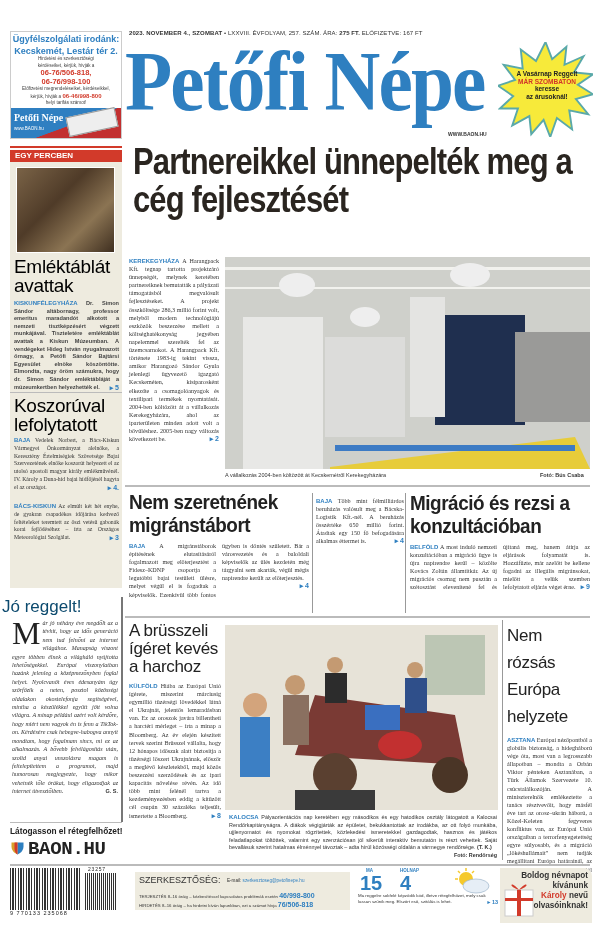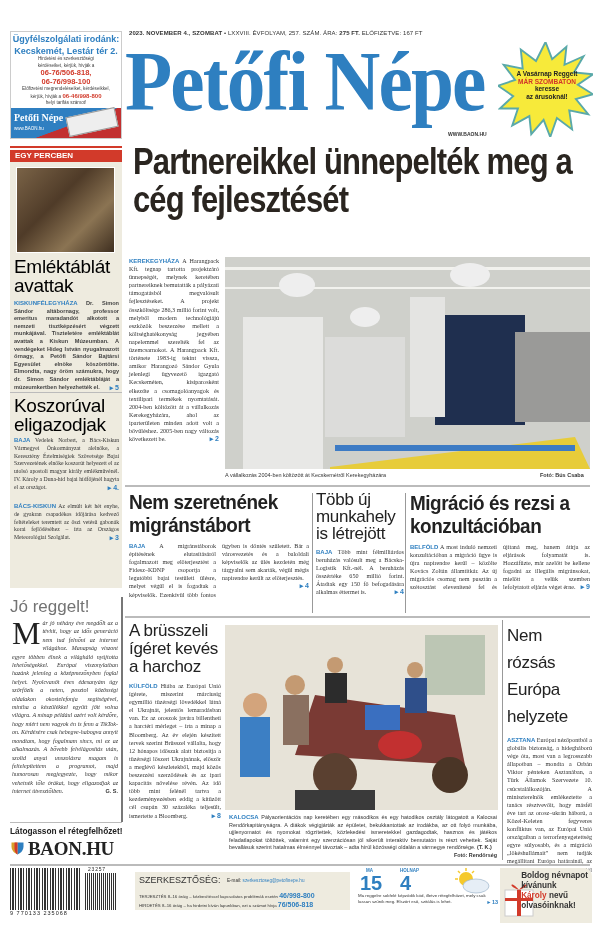--- a/index.html
+++ b/index.html
@@ -33,25 +33,25 @@
   .photo1{left:16px;top:167px;width:99px;height:86px;background:linear-gradient(135deg,#7a6347 0%,#4f3b28 40%,#8b7453 70%,#3f2f20 100%);border:1px solid #fff}
   .h-left{font-family:"Liberation Sans",sans-serif;font-size:19px;line-height:19px;color:#000000;letter-spacing:-0.3px}
   
   .headline{left:133px;top:143px;width:460px;font-family:"Liberation Sans",sans-serif;font-weight:bold;font-size:36px;line-height:38px;color:#2a2520;letter-spacing:-1px;transform:scaleX(0.86);transform-origin:left;white-space:nowrap}
   .mainphoto{left:225px;top:257px;width:365px;height:212px;background:linear-gradient(180deg,#d8d8d4 0%,#c6c8c2 30%,#b9bcb5 55%,#4a5a7a 75%,#e1c64a 85%,#6d8fb8 100%)}
   .caption{font-family:"Liberation Sans",sans-serif;font-size:5.5px;color:#333}
   .h-mid{font-family:"Liberation Sans",sans-serif;font-weight:bold;font-size:21px;line-height:23px;color:#222;letter-spacing:-0.5px;transform:scaleX(0.9);transform-origin:left;white-space:nowrap}
   .h-light{font-family:"Liberation Sans",sans-serif;font-size:19px;line-height:19px;color:#222;letter-spacing:-0.3px}
   .vline{background:#999;width:1px}
   .kidsphoto{left:225px;top:625px;width:273px;height:185px;background:linear-gradient(160deg,#e6e2d6 0%,#bfb6a3 30%,#7a3a3a 50%,#3b5f8f 70%,#5a4a3a 100%)}
-  .jo{left:10px;top:597px;font-family:"Liberation Sans",sans-serif;font-size:17px;color:#737373}
+  .jo{left:2px;top:597px;font-family:"Liberation Sans",sans-serif;font-size:17px;color:#0c4a6e}
   .jo-body{font-style:italic;font-size:6px;line-height:8.4px;text-align:justify;color:#333}
   .dropcap{float:left;font-size:32px;line-height:26px;margin-right:2px;margin-top:1px;font-style:normal;color:#222}
   .lato{left:10px;top:826px;font-family:"Liberation Sans",sans-serif;font-weight:bold;font-size:8.3px;color:#222}
-  .baon{left:28px;top:838px;font-family:Liberation Serif, serif;font-weight:bold;font-size:19px;color:#222;letter-spacing:-0.3px}
+  .baon{left:28px;top:838px;font-family:Liberation Mono, monospace;font-weight:bold;font-size:19px;color:#222;letter-spacing:-0.3px}
   .shield{left:10px;top:841px;width:15px;height:15px}
   
   .barcode{left:10px;top:868px;width:70px;height:42px;background:repeating-linear-gradient(90deg,#333 0,#333 1px,#fff 1px,#fff 2px,#333 2px,#333 4px,#fff 4px,#fff 5px,#333 5px,#333 6px,#fff 6px,#fff 8px)}
   .barcode2{left:85px;top:873px;width:32px;height:37px;background:repeating-linear-gradient(90deg,#333 0,#333 1px,#fff 1px,#fff 2px,#333 2px,#333 3px,#fff 3px,#fff 4px)}
   .szerk{left:135px;top:872px;width:215px;height:38px;background:#eeebdf}
   .boldog{left:500px;top:868px;width:92px;height:55px;background:#eeebdf;border-radius:0 8px 0 0}
 </style>
 </head>
 <body>
 
@@ -98,21 +98,21 @@
   <div class="body-text" style="margin-top:5px;font-size:5.6px;line-height:7.6px;font-family:'Liberation Sans',sans-serif;font-weight:bold;color:#444">
     <span class="kicker">KISKUNFÉLEGYHÁZA</span>
     <span>Dr. Simon Sándor altábornagy, professor emeritus maradandót alkotott a nemzeti tisztképzésért végzett munkájával. Tiszteletére emléktáblát avattak a Kiskun Múzeumban. A vendégeket Hideg István nyugalmazott őrnagy, a Petőfi Sándor Bajtársi Egyesület elnöke köszöntötte. Elmondta, nagy öröm számukra, hogy dr. Simon Sándor emléktábláját a múzeumkertben helyezhették el.</span>
     <span class="arrow">▸ <span>5</span></span>
   </div>
 </div>
 
 <div class="abs" style="left:10px;top:392px;width:112px;height:1px;background:#bbb"></div>
 
 <div class="abs" style="left:14px;top:396px;width:105px">
-  <div class="h-left">Koszorúval eligazodjak</div>
+  <div class="h-left">Koszorúval lefolytatott</div>
   <div class="body-text" style="margin-top:3px;font-size:5.7px;line-height:7.8px">
     <span class="kicker">BAJA</span>
     <span>Vedelek Norbert, a Bács-Kiskun Vármegyei Önkormányzat alelnöke, a Keresztény Értelmiségiek Szövetsége Bajai Szervezetének elnöke koszorút helyezett el az utolsó apostoli magyar király emlékművénél. IV. Károly a Duna-híd bajai hídfőjénél hagyta el az országot.</span>
     <span class="arrow">▸ <span>4.</span></span>
   </div>
 </div>
 
 <div class="abs" style="left:14px;top:500px;width:105px">
   <div class="body-text" style="margin-top:3px;font-size:5.7px;line-height:7.8px">
     <span class="kicker">BÁCS-KISKUN</span>
@@ -168,21 +168,20 @@
 <div class="abs" style="left:129px;top:490px;width:180px">
   <div class="h-mid" style="white-space:normal;width:200px">Nem szeretnének migránstábort</div>
   <div class="body-text" style="margin-top:6px;column-count:2;column-gap:6px">
     <span class="kicker">BAJA</span>
     <span>A migránstáborok építésének elutasításáról fogalmazott meg előterjesztést a Fidesz–KDNP csoportja a legutóbbi bajai testületi ülésre, melyet végül el is fogadtak a képviselők. Ezenkívül több fontos ügyben is döntés született. Bár a városvezetés és a baloldali képviselők az ülés kezdetén még tárgyalni sem akarták, végül mégis napirendre került az előterjesztés.</span>
     <span class="arrow">▸ <span>4</span></span>
   </div>
 </div>
 <div class="abs vline" style="left:312px;top:493px;height:120px"></div>
 <div class="abs" style="left:316px;top:491px;width:88px">
-  <div class="h-light" style="font-size:17px;line-height:17px">Több új munkahely is létrejött</div>
   <div class="body-text" style="margin-top:6px">
     <span class="kicker">BAJA</span>
     <span>Több mint félmilliárdos beruházás valósult meg a Bácska-Logistik Kft.-nél. A beruházás összértéke 650 millió forint. Átadtak egy 150 fő befogadására alkalmas éttermet is.</span>
     <span class="arrow">▸ <span>4</span></span>
   </div>
 </div>
 <div class="abs vline" style="left:405px;top:493px;height:120px"></div>
 <div class="abs" style="left:410px;top:491px;width:180px">
   <div class="h-mid" style="white-space:normal;width:200px">Migráció és rezsi a konzultációban</div>
   <div class="body-text" style="margin-top:6px;column-count:2;column-gap:6px">
@@ -278,19 +277,19 @@
   <span class="arrow" style="font-size:5.5px">▸ <span>13</span></span>
 </div>
 
 <div class="abs boldog">
   <svg style="position:absolute;left:3px;top:10px" width="32" height="40" viewBox="0 0 32 40">
     <rect x="2" y="12" width="28" height="26" fill="#fff" stroke="#ccc"></rect>
     <rect x="14" y="12" width="4" height="26" fill="#d23a2a"></rect>
     <rect x="2" y="20" width="28" height="3" fill="#d23a2a"></rect>
     <path d="M16 12 C8 2 4 8 16 12 C28 8 24 2 16 12 Z" fill="#d23a2a"></path>
   </svg>
-  <div class="sans" style="position:absolute;right:4px;top:3px;font-weight:bold;font-size:8.2px;line-height:10px;color:#333">
+  <div class="sans" style="position:absolute;right:4px;top:3px;text-align:right;font-weight:bold;font-size:8.2px;line-height:10px;color:#333">
     <div>Boldog névnapot</div>
     <div>kívánunk</div>
     <div><span style="color:#d23a2a">Károly</span> <span>nevű</span></div>
     <div>olvasóinknak!</div>
   </div>
 </div>
 
 </body></html>

